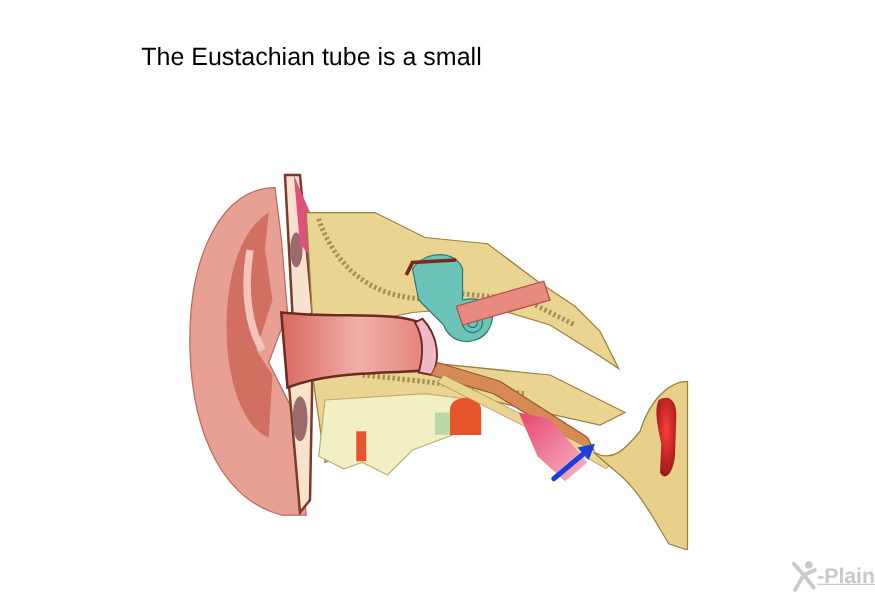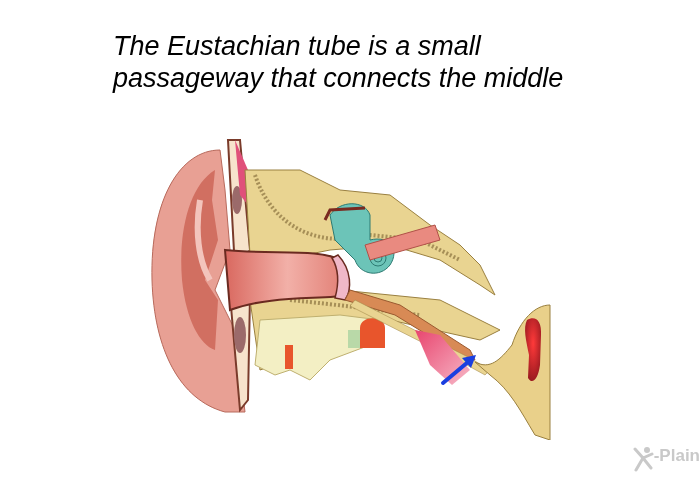--- a/index.html
+++ b/index.html
@@ -1,33 +1,33 @@
 <!DOCTYPE html>
 <html><head>
 <meta charset="utf-8">
 <style>
   html, body { margin: 0; padding: 0; background: #ffffff; }
   body { width: 700px; height: 480px; position: relative; overflow: hidden; font-family: "Liberation Sans", sans-serif; }
   .caption {
     position: absolute; left: 113px; top: 30px; width: 470px;
-    font-size: 27px; line-height: 32px; color: #000; margin: 0; font-weight: normal; font-style: italic;
+    font-size: 20px; line-height: 32px; color: #000; margin: 0; font-weight: normal;
   }
   .illustration { position: absolute; left: 140px; top: 130px; width: 420px; height: 310px; }
   .logo {
     position: absolute; right: 0px; top: 446px; height: 30px;
-    display: flex; align-items: flex-start; color: #c9c9c9; font-size: 17px; font-weight: bold;
+    display: flex; align-items: center; color: #c9c9c9; font-size: 17px; font-weight: bold; text-decoration: underline;
   }
   .logo svg { margin-right: 0px; }
 </style>
 </head>
 <body>
 
 <h1 class="caption">
   <span>The Eustachian tube is a small</span><br>
-  <span>passageway that connects the middle</span><br>
+  <br>
 </h1>
 
 <svg class="illustration" viewBox="0 0 420 310" xmlns="http://www.w3.org/2000/svg">
   <defs>
     <linearGradient id="canal" x1="0" y1="0" x2="1" y2="0">
       <stop offset="0" stop-color="#d9685f"></stop>
       <stop offset="0.5" stop-color="#f2b0a8"></stop>
       <stop offset="1" stop-color="#e07a70"></stop>
     </linearGradient>
     <radialGradient id="cav" cx="0.5" cy="0.4" r="0.6">

